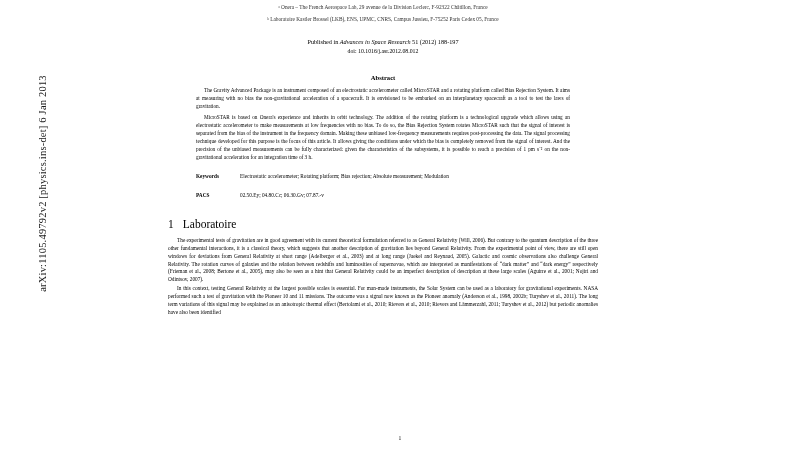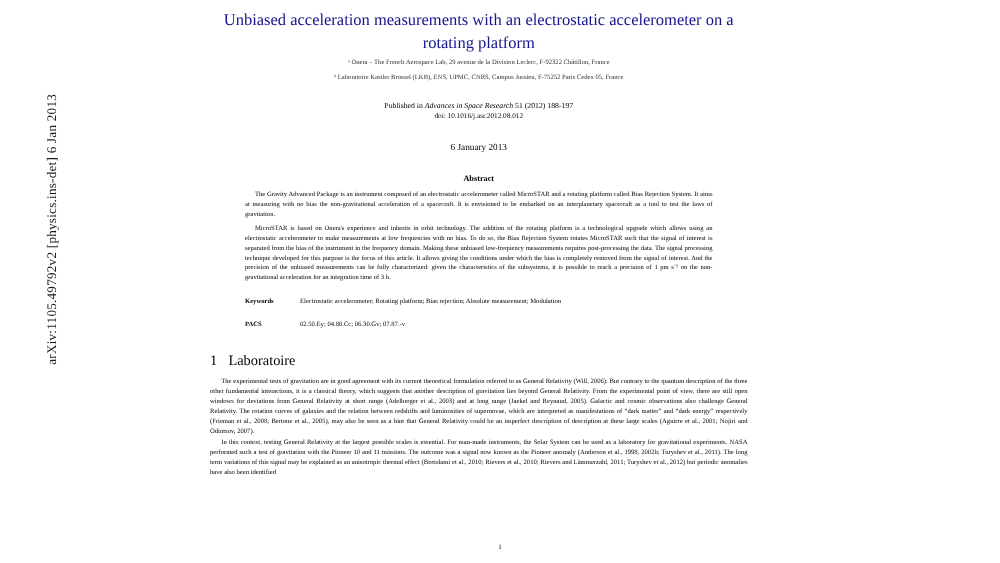--- a/index.html
+++ b/index.html
@@ -135,34 +135,32 @@
 </style>
 </head>
 <body>
 
 <div class="page">
 
   <div class="arxiv-stamp">arXiv:1105.49792v2  [physics.ins-det]  6 Jan 2013</div>
 
   <div class="content">
 
-    <div class="title">Unbiased acceleration measurements with an electrostatic accelerometer on a rotating platform</div>
 
 
     <div class="affil">ᵃ Onera – The French Aerospace Lab, 29 avenue de la Division Leclerc, F-92322 Châtillon, France</div>
     <div class="affil">ᵇ Laboratoire Kastler Brossel (LKB), ENS, UPMC, CNRS, Campus Jussieu, F-75252 Paris Cedex 05, France</div>
 
     <div class="pubinfo">
       <span>Published in</span>
       <span class="jn">Advances in Space Research</span>
       <span>51 (2012) 188-197</span>
       <div class="doi">doi: 10.1016/j.asr.2012.08.012</div>
     </div>
 
-    <div class="date">6 January 2013</div>
 
     <div class="abs-head">Abstract</div>
 
     <div class="abstract">
       <p>The Gravity Advanced Package is an instrument composed of an electrostatic accelerometer called MicroSTAR and a rotating platform called Bias Rejection System. It aims at measuring with no bias the non-gravitational acceleration of a spacecraft. It is envisioned to be embarked on an interplanetary spacecraft as a tool to test the laws of gravitation.</p>
       <p>MicroSTAR is based on Onera's experience and inherits in orbit technology. The addition of the rotating platform is a technological upgrade which allows using an electrostatic accelerometer to make measurements at low frequencies with no bias. To do so, the Bias Rejection System rotates MicroSTAR such that the signal of interest is separated from the bias of the instrument in the frequency domain. Making these unbiased low-frequency measurements requires post-processing the data. The signal processing technique developed for this purpose is the focus of this article. It allows giving the conditions under which the bias is completely removed from the signal of interest. And the precision of the unbiased measurements can be fully characterized: given the characteristics of the subsystems, it is possible to reach a precision of 1 pm s⁻² on the non-gravitational acceleration for an integration time of 3 h.</p>
     </div>
 
     <div class="kw">
       <div class="kw-row">

